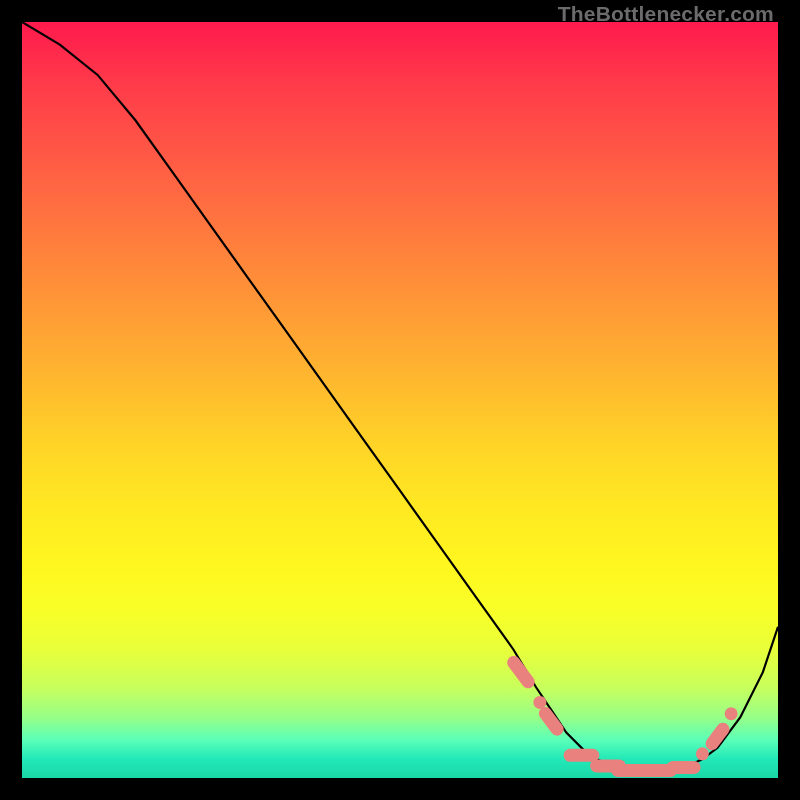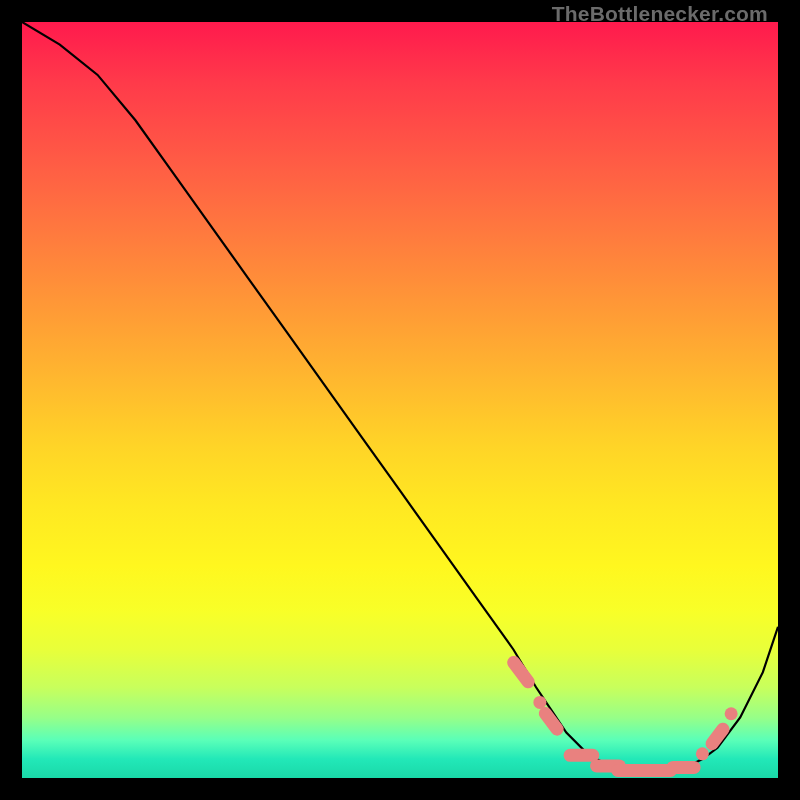--- a/index.html
+++ b/index.html
@@ -53,21 +53,21 @@
   svg.curve {
     position: absolute;
     left: 0;
     top: 0;
     width: 756px;
     height: 756px;
   }
   .watermark {
     position: absolute;
     top: 2px;
-    right: 32px;
+    right: 26px;
     font-family: Arial, Helvetica, sans-serif;
     font-size: 21px;
     font-weight: 600;
     color: #6b6b6b;
     letter-spacing: 0.2px;
     user-select: none;
   }
 </style>
 </head>
 <body>

